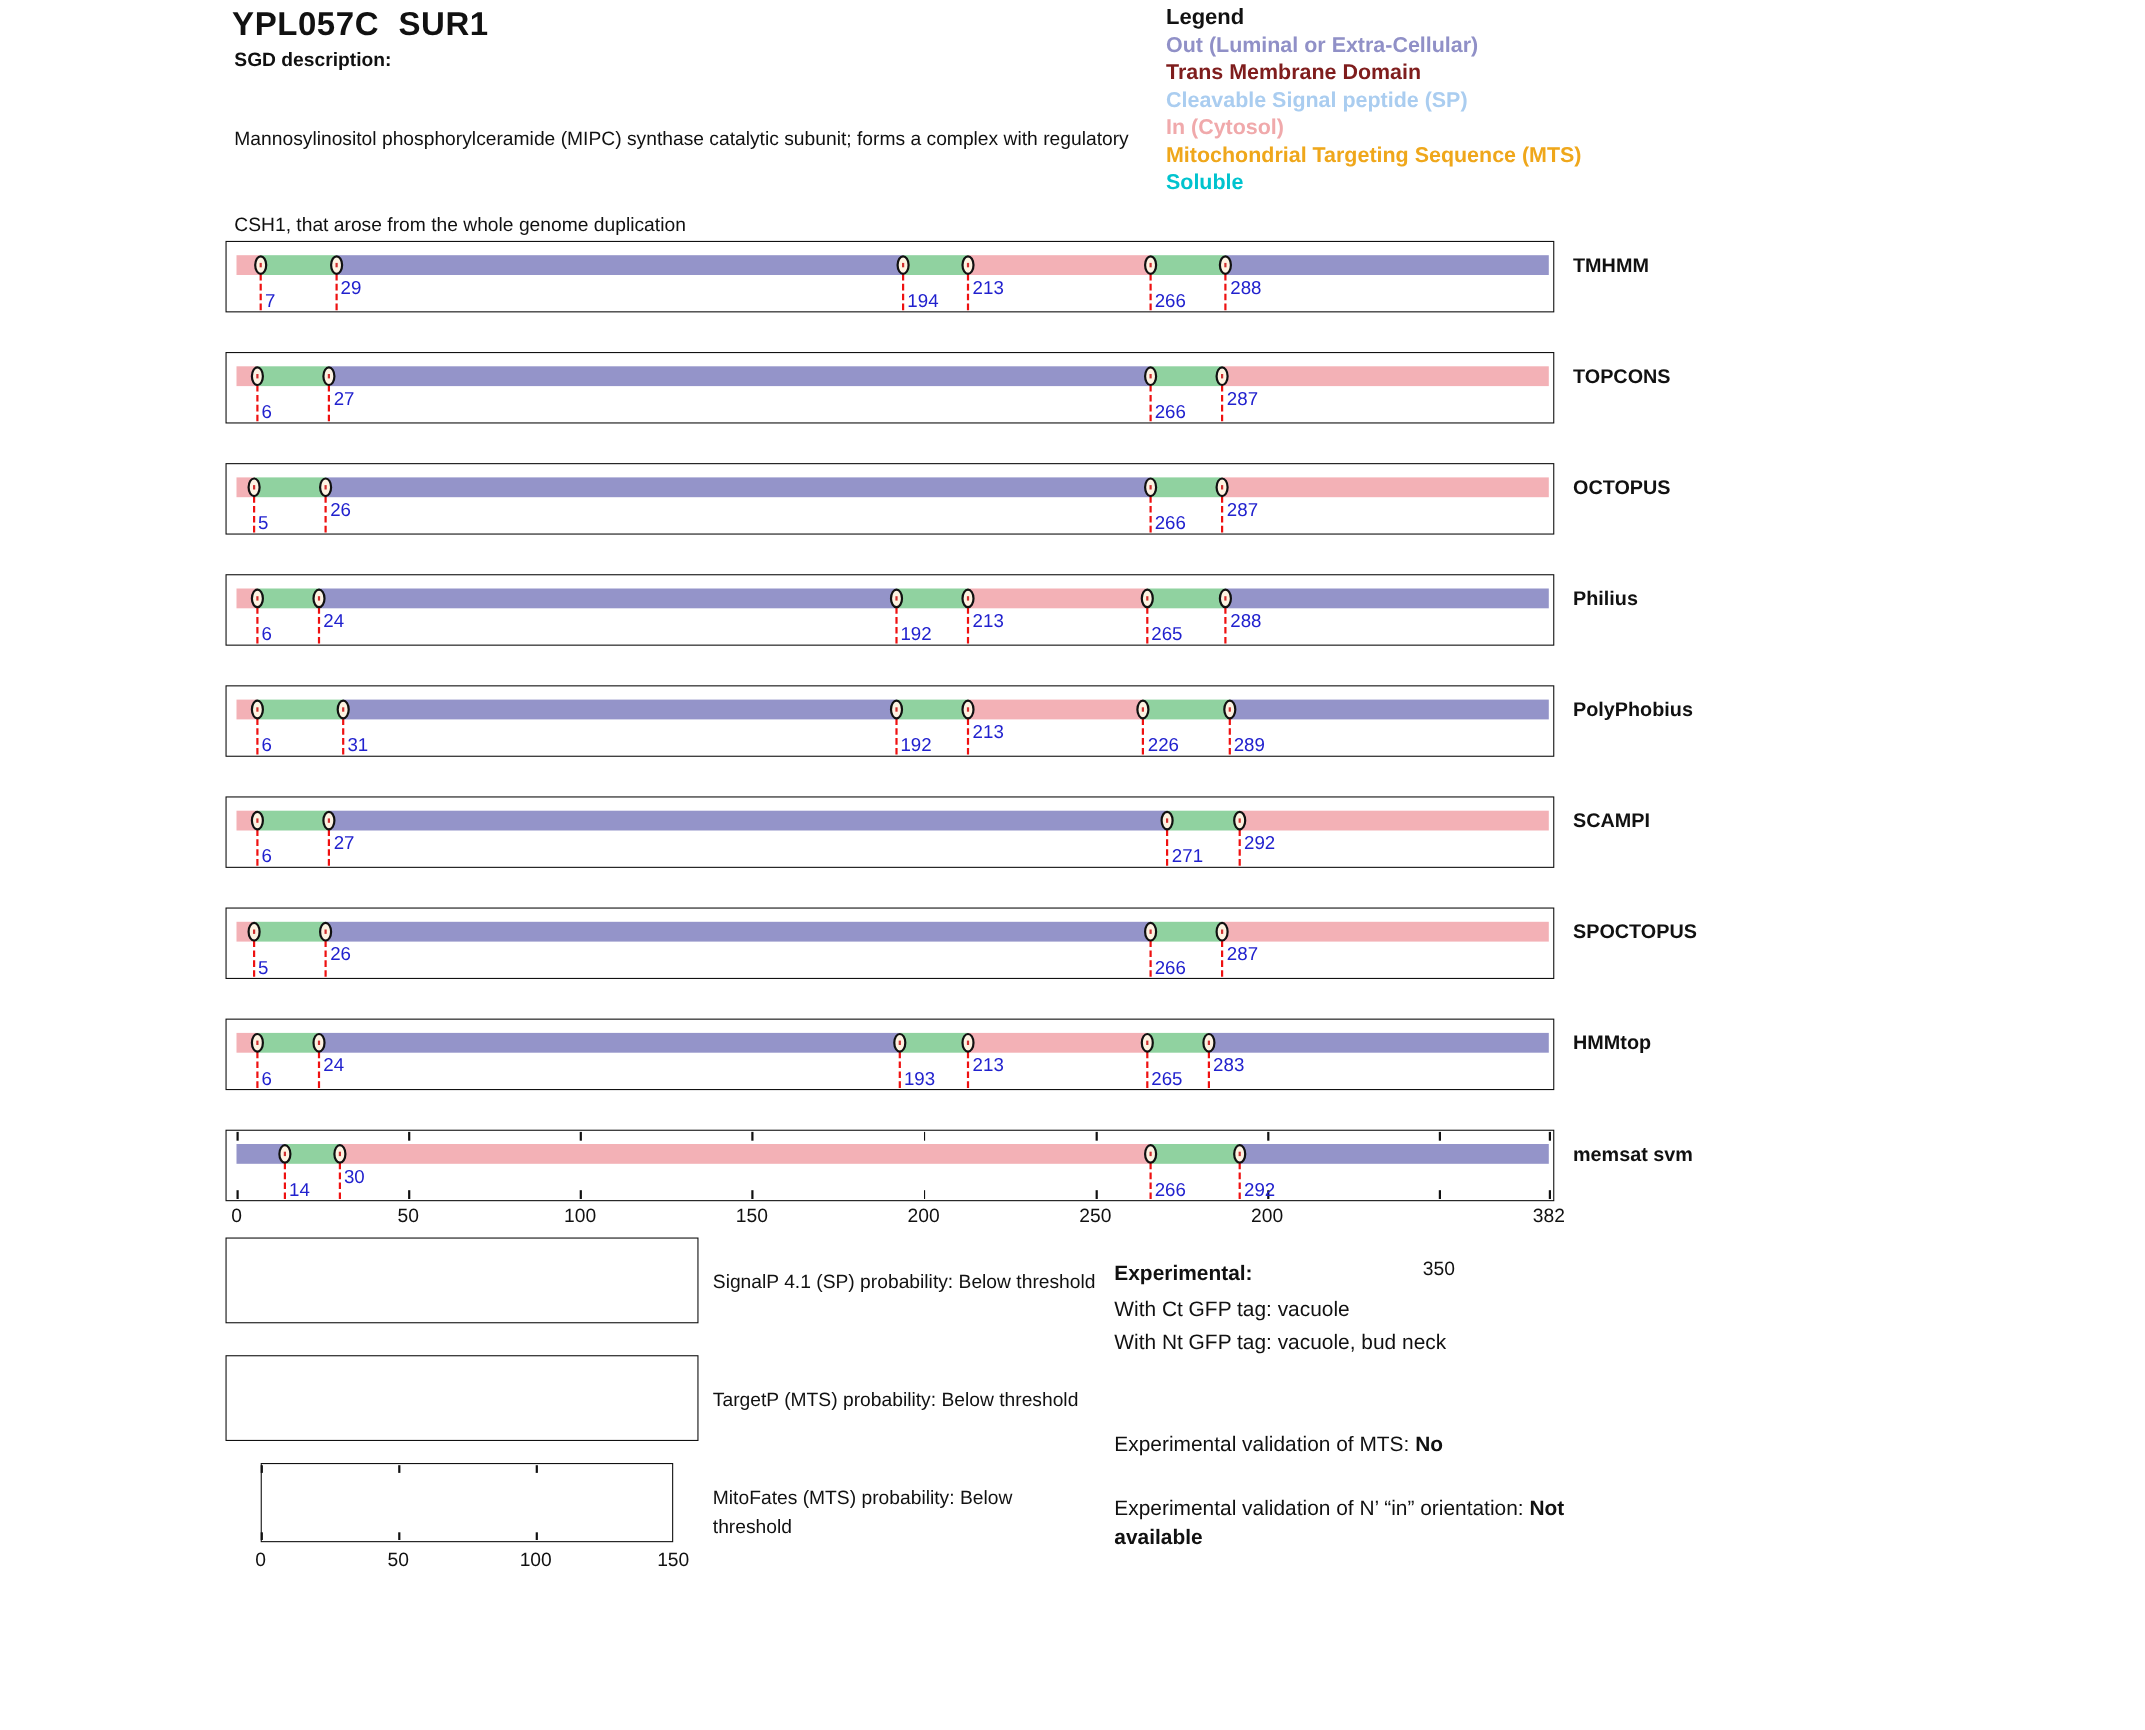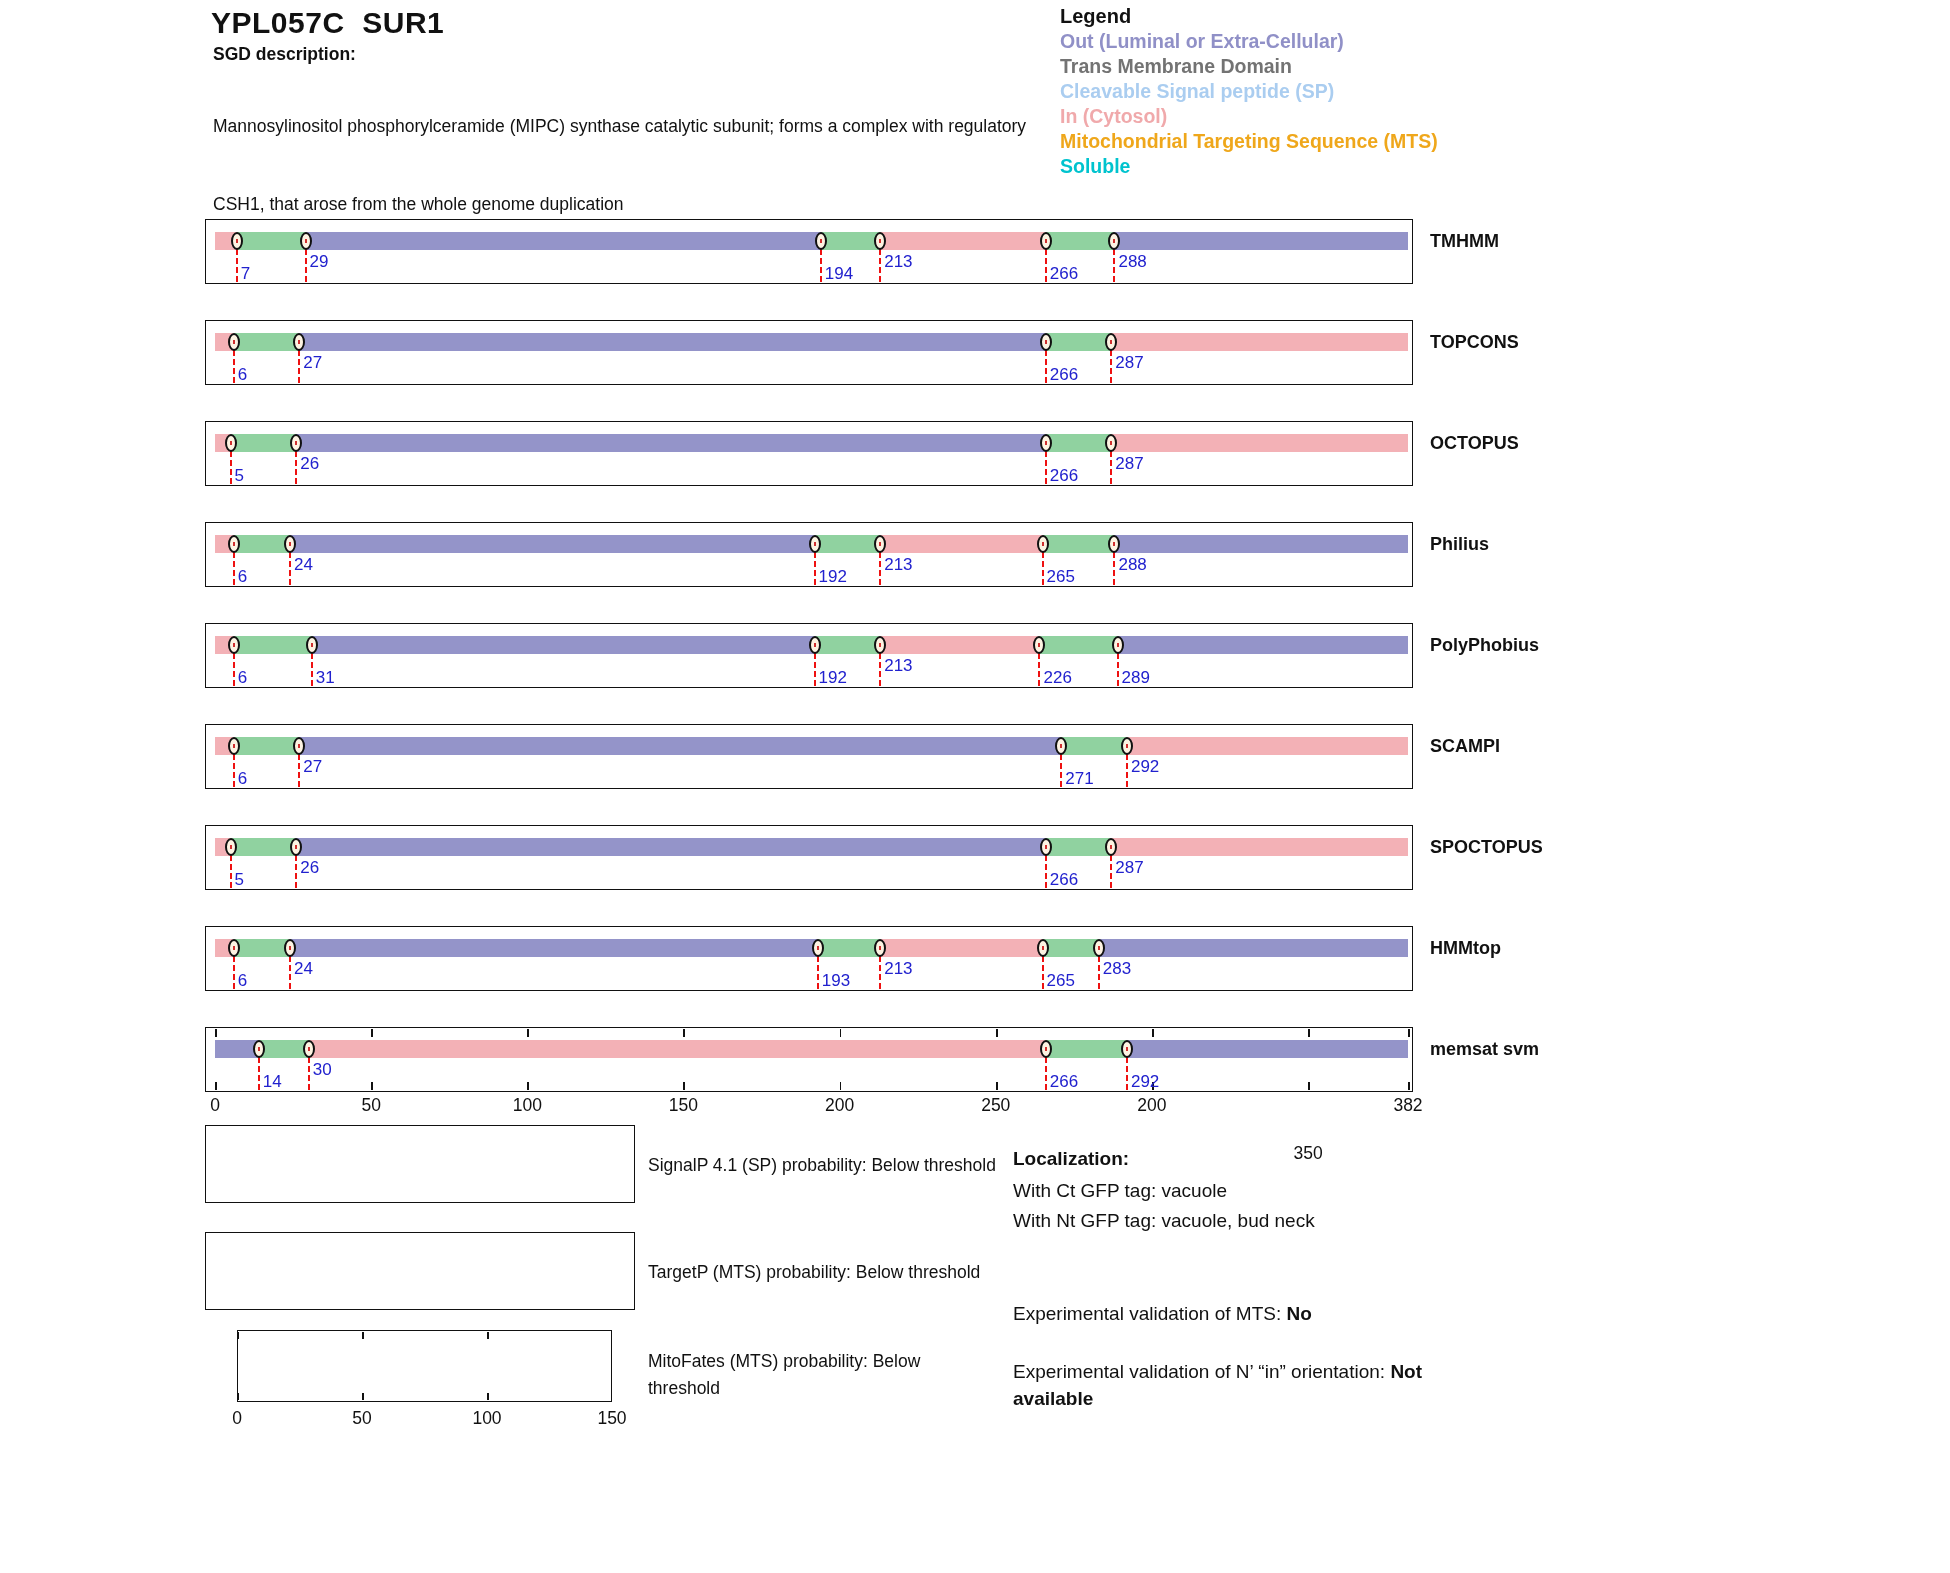--- a/index.html
+++ b/index.html
@@ -45,21 +45,21 @@
 <div class="abs" id="sgd-label">SGD description:</div>
 <div class="abs" id="desc">
   <div>Mannosylinositol phosphorylceramide (MIPC) synthase catalytic subunit; forms a complex with regulatory</div>
   <div>CSH1, that arose from the whole genome duplication</div>
 </div>
 
 <div class="abs" id="legend">
   <div id="legend-title">Legend</div>
   <div id="legend-items">
       <div class="legend-item" style="color: rgb(144, 144, 199);">Out (Luminal or Extra-Cellular)</div>
-      <div class="legend-item" style="color: #737373;">Trans Membrane Domain</div>
+      <div class="legend-item" style="color: #7f1d1d;">Trans Membrane Domain</div>
       <div class="legend-item" style="color: rgb(170, 205, 240);">Cleavable Signal peptide (SP)</div>
       <div class="legend-item" style="color: rgb(240, 169, 171);">In (Cytosol)</div>
       <div class="legend-item" style="color: rgb(239, 167, 27);">Mitochondrial Targeting Sequence (MTS)</div>
       <div class="legend-item" style="color: rgb(0, 195, 206);">Soluble</div>
     </div>
 </div>
 
 <div class="abs" id="tracks" style="left:0;top:0;">
     <div class="track-box" style="left: 205px; top: 219px; width: 1208px; height: 65px;"></div>
     <div class="seg" style="left: 215px; top: 232px; width: 21.8613px; background: rgb(243, 177, 182);"></div>
@@ -397,17 +397,17 @@
     <div class="axis-num" style="left: 237px; top: 1408px;">0</div>
     <div class="tick" style="left: 362px; top: 1332px; height: 7px;"></div>
     <div class="tick" style="left: 362px; top: 1393px; height: 7px;"></div>
     <div class="axis-num" style="left: 362px; top: 1408px;">50</div>
     <div class="tick" style="left: 487px; top: 1332px; height: 7px;"></div>
     <div class="tick" style="left: 487px; top: 1393px; height: 7px;"></div>
     <div class="axis-num" style="left: 487px; top: 1408px;">100</div>
     <div class="axis-num" style="left: 612px; top: 1408px;">150</div>
   </div>
 
-<div class="loc" id="loc-heading">Localization:</div>
+<div class="loc" id="loc-heading">Experimental:</div>
 <div class="loc" id="loc-ct">With Ct GFP tag: vacuole</div>
 <div class="loc" id="loc-nt">With Nt GFP tag: vacuole, bud neck</div>
 <div class="loc" id="loc-mts"><span>Experimental validation of MTS: </span><span class="b">No</span></div>
 <div class="loc" id="loc-orient"><span>Experimental validation of N’ “in” orientation: </span><span class="b">Not available</span></div>
 
 </body></html>

